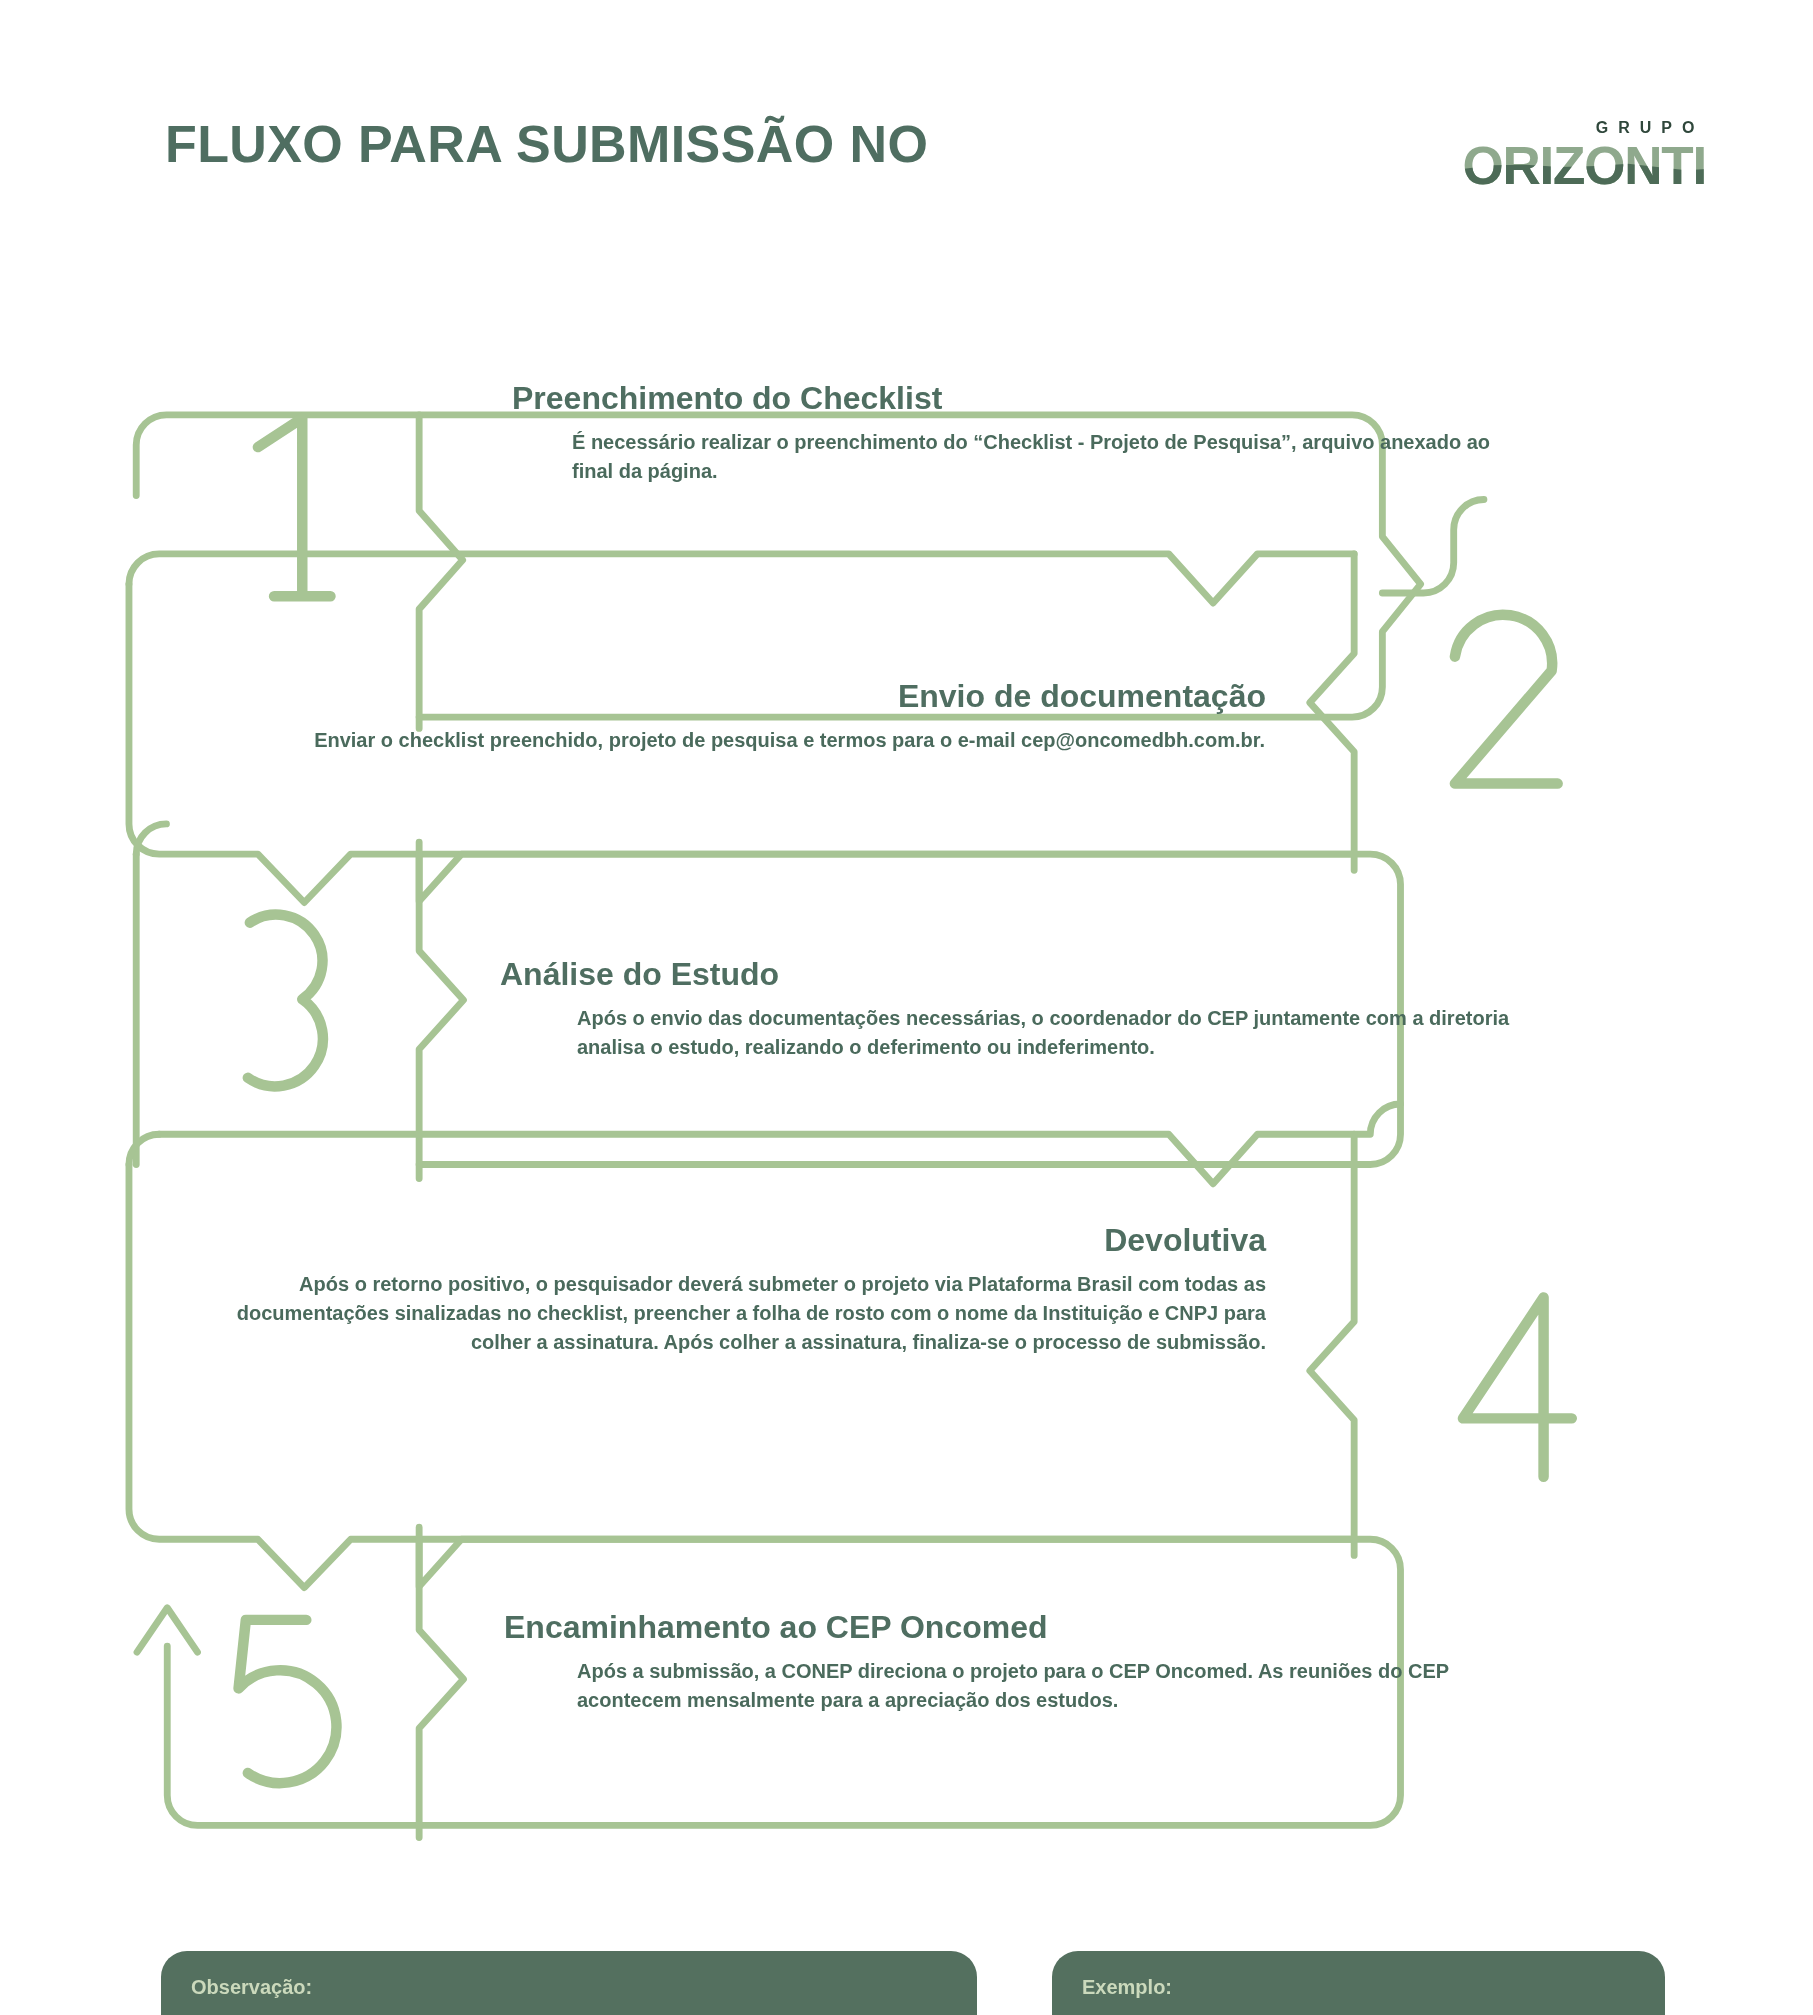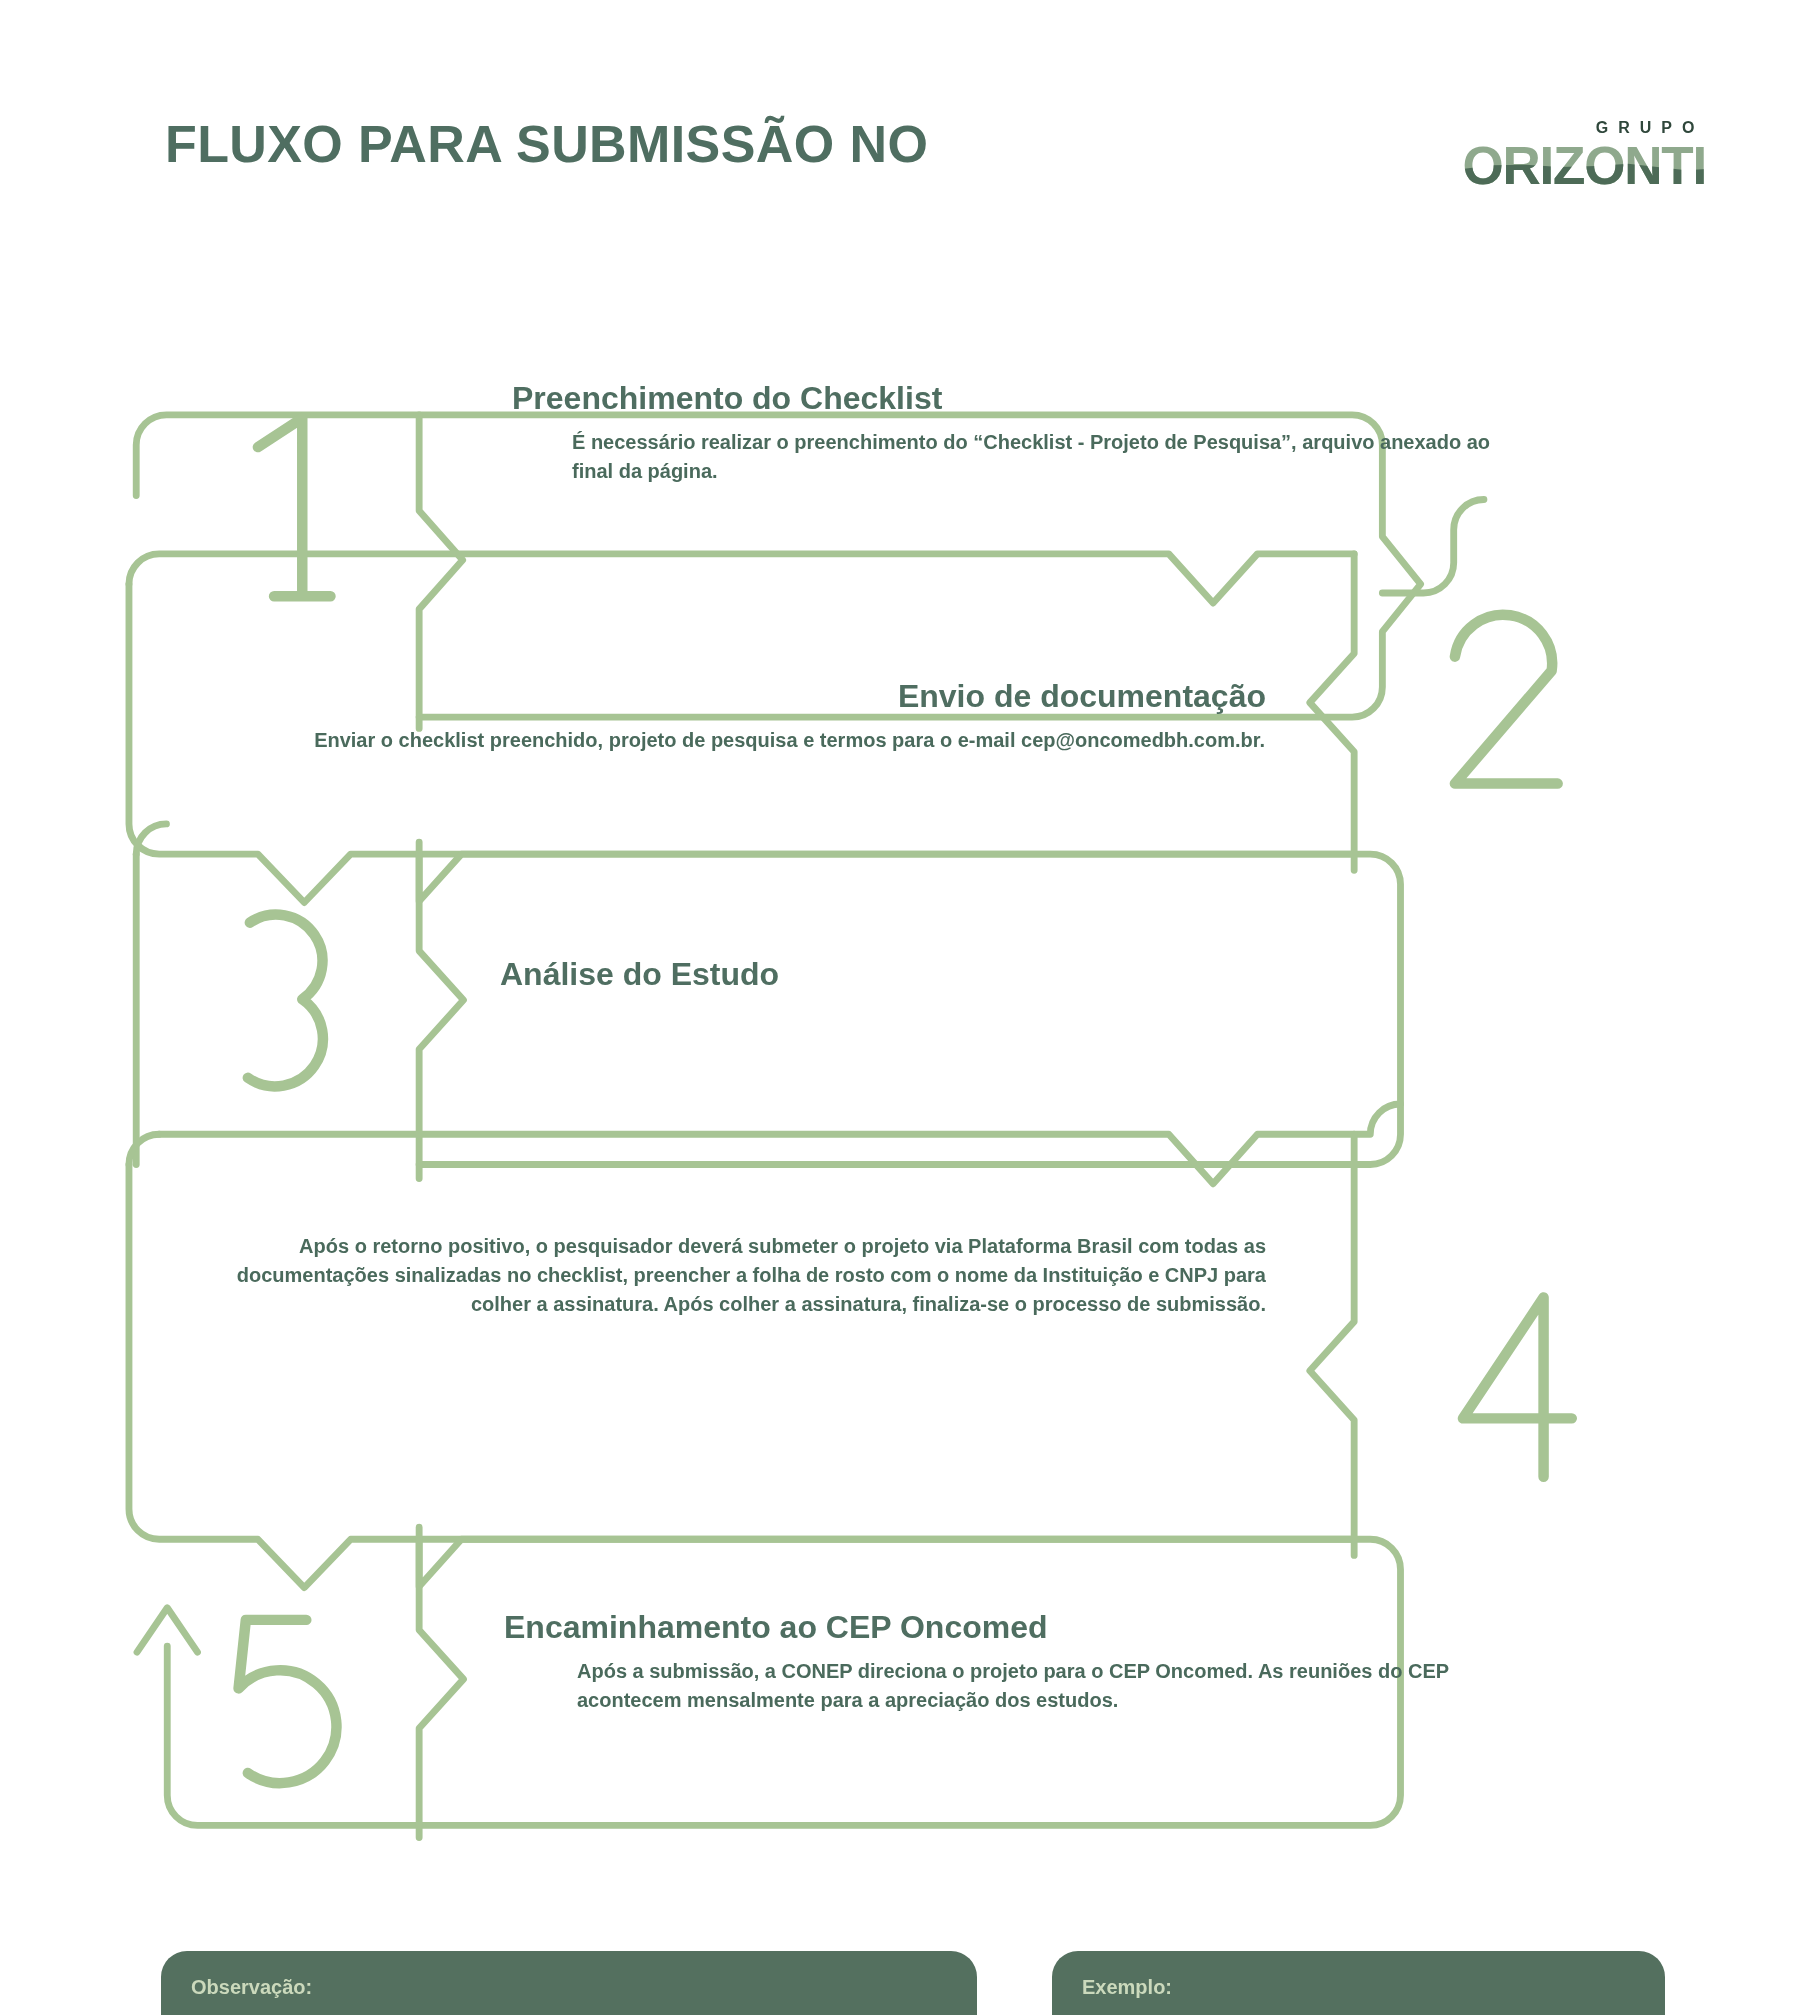--- a/index.html
+++ b/index.html
@@ -205,23 +205,25 @@
   <p class="step-body">É necessário realizar o preenchimento do “Checklist - Projeto de Pesquisa”, arquivo anexado ao final da página.</p>
 </div>
 
 <div class="step-text" id="s2">
   <p class="step-title">Envio de documentação</p>
   <p class="step-body">Enviar o checklist preenchido, projeto de pesquisa e termos para o e-mail cep@oncomedbh.com.br.</p>
 </div>
 
 <div class="step-text" id="s3">
   <p class="step-title">Análise do Estudo</p>
+  <p class="step-body">Após o envio das documentações necessárias, o coordenador do CEP juntamente com a diretoria analisa o estudo, realizando o deferimento ou indeferimento.</p>
 </div>
 
 <div class="step-text" id="s4">
+  <p class="step-title">Devolutiva</p>
   <p class="step-body">Após o retorno positivo, o pesquisador deverá submeter o projeto via Plataforma Brasil com todas as documentações sinalizadas no checklist, preencher a folha de rosto com o nome da Instituição e CNPJ para colher a assinatura. Após colher a assinatura, finaliza-se o processo de submissão.</p>
 </div>
 
 <div class="step-text" id="s5">
   <p class="step-title">Encaminhamento ao CEP Oncomed</p>
   <p class="step-body">Após a submissão, a CONEP direciona o projeto para o CEP Oncomed. As reuniões do CEP acontecem mensalmente para a apreciação dos estudos.</p>
 </div>
 
 <div class="notes">
   <div class="note obs">

